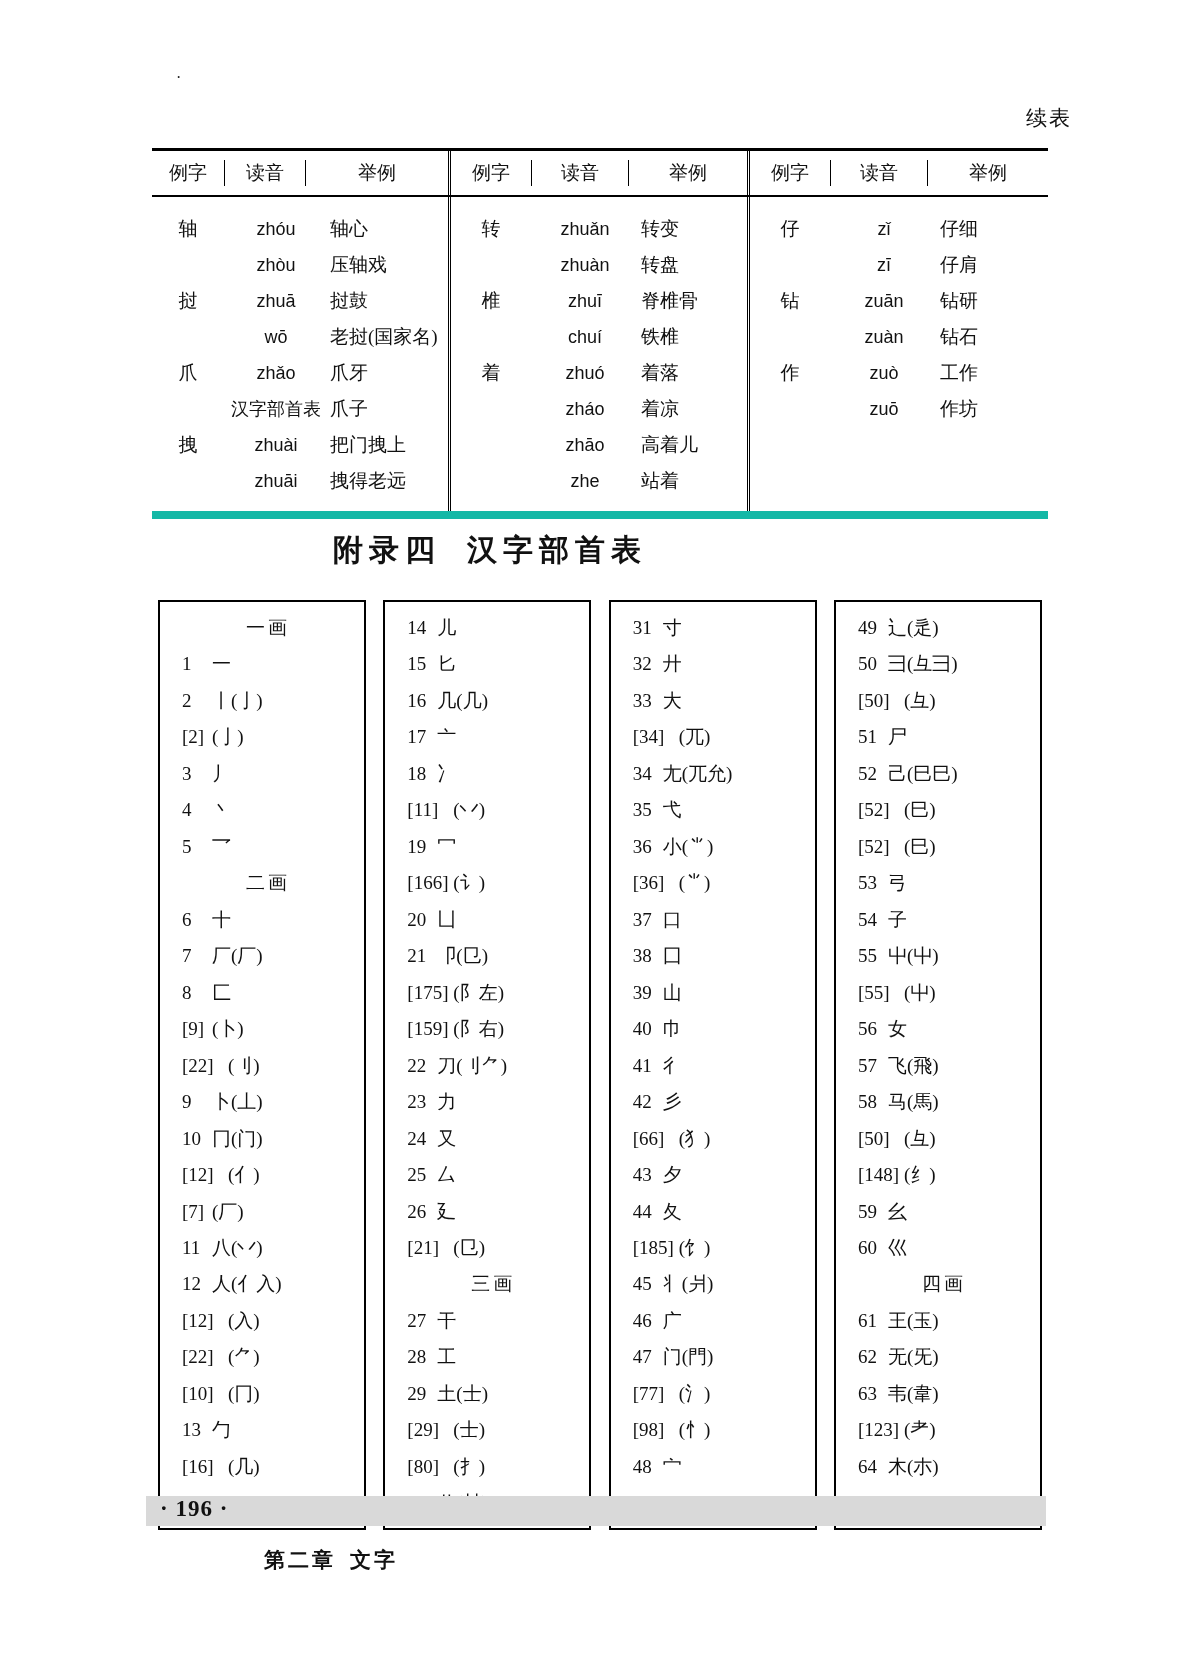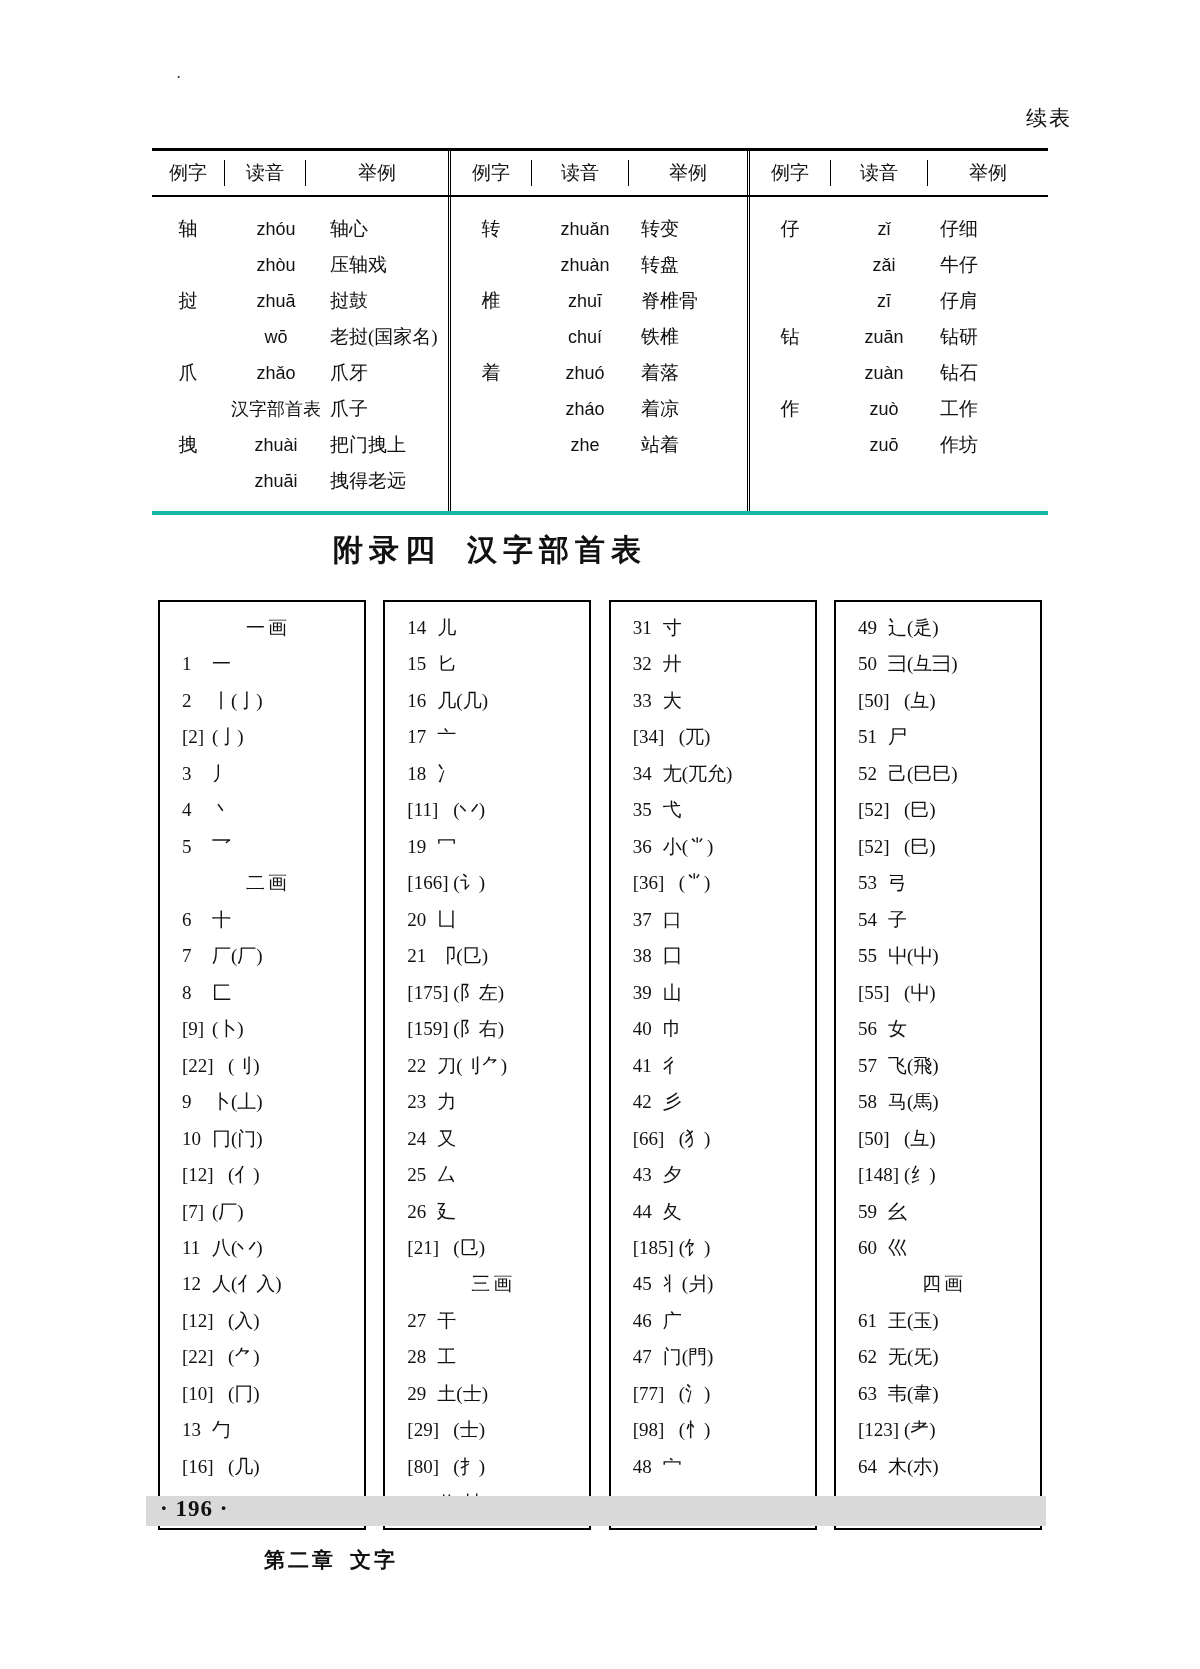--- a/index.html
+++ b/index.html
@@ -37,21 +37,21 @@
     font-size: 21px;
     letter-spacing: 2px;
   }
   
   .top-table {
     position: absolute;
     left: 152px;
     top: 148px;
     width: 896px;
     border-top: 3px solid #000;
-    border-bottom: 4px solid #14b8a6;
+    border-bottom: 8px solid #14b8a6;
     box-sizing: border-box;
   }
   .tt-head {
     display: flex;
     border-bottom: 2px solid #000;
   }
   .tt-body {
     display: flex;
   }
   .tt-block {
@@ -299,36 +299,36 @@
               <span class="rd">zhuó</span>
               <span class="ex">着落</span>
             </div>
             <div class="tt-row">
               <span class="ch"></span>
               <span class="rd">zháo</span>
               <span class="ex">着凉</span>
             </div>
             <div class="tt-row">
               <span class="ch"></span>
+              <span class="rd">zhāo</span>
+              <span class="ex">高着儿</span>
+            </div>
+            <div class="tt-row">
+              <span class="ch"></span>
               <span class="rd">zhe</span>
               <span class="ex">站着</span>
             </div>
           </div>
       </div>
       <div class="tt-block b3">
         <div class="tt-rows">
             <div class="tt-row">
               <span class="ch">仔</span>
               <span class="rd">zǐ</span>
               <span class="ex">仔细</span>
-            </div>
-            <div class="tt-row">
-              <span class="ch"></span>
-              <span class="rd">zǎi</span>
-              <span class="ex">牛仔</span>
             </div>
             <div class="tt-row">
               <span class="ch"></span>
               <span class="rd">zī</span>
               <span class="ex">仔肩</span>
             </div>
             <div class="tt-row">
               <span class="ch">钻</span>
               <span class="rd">zuān</span>
               <span class="ex">钻研</span>

